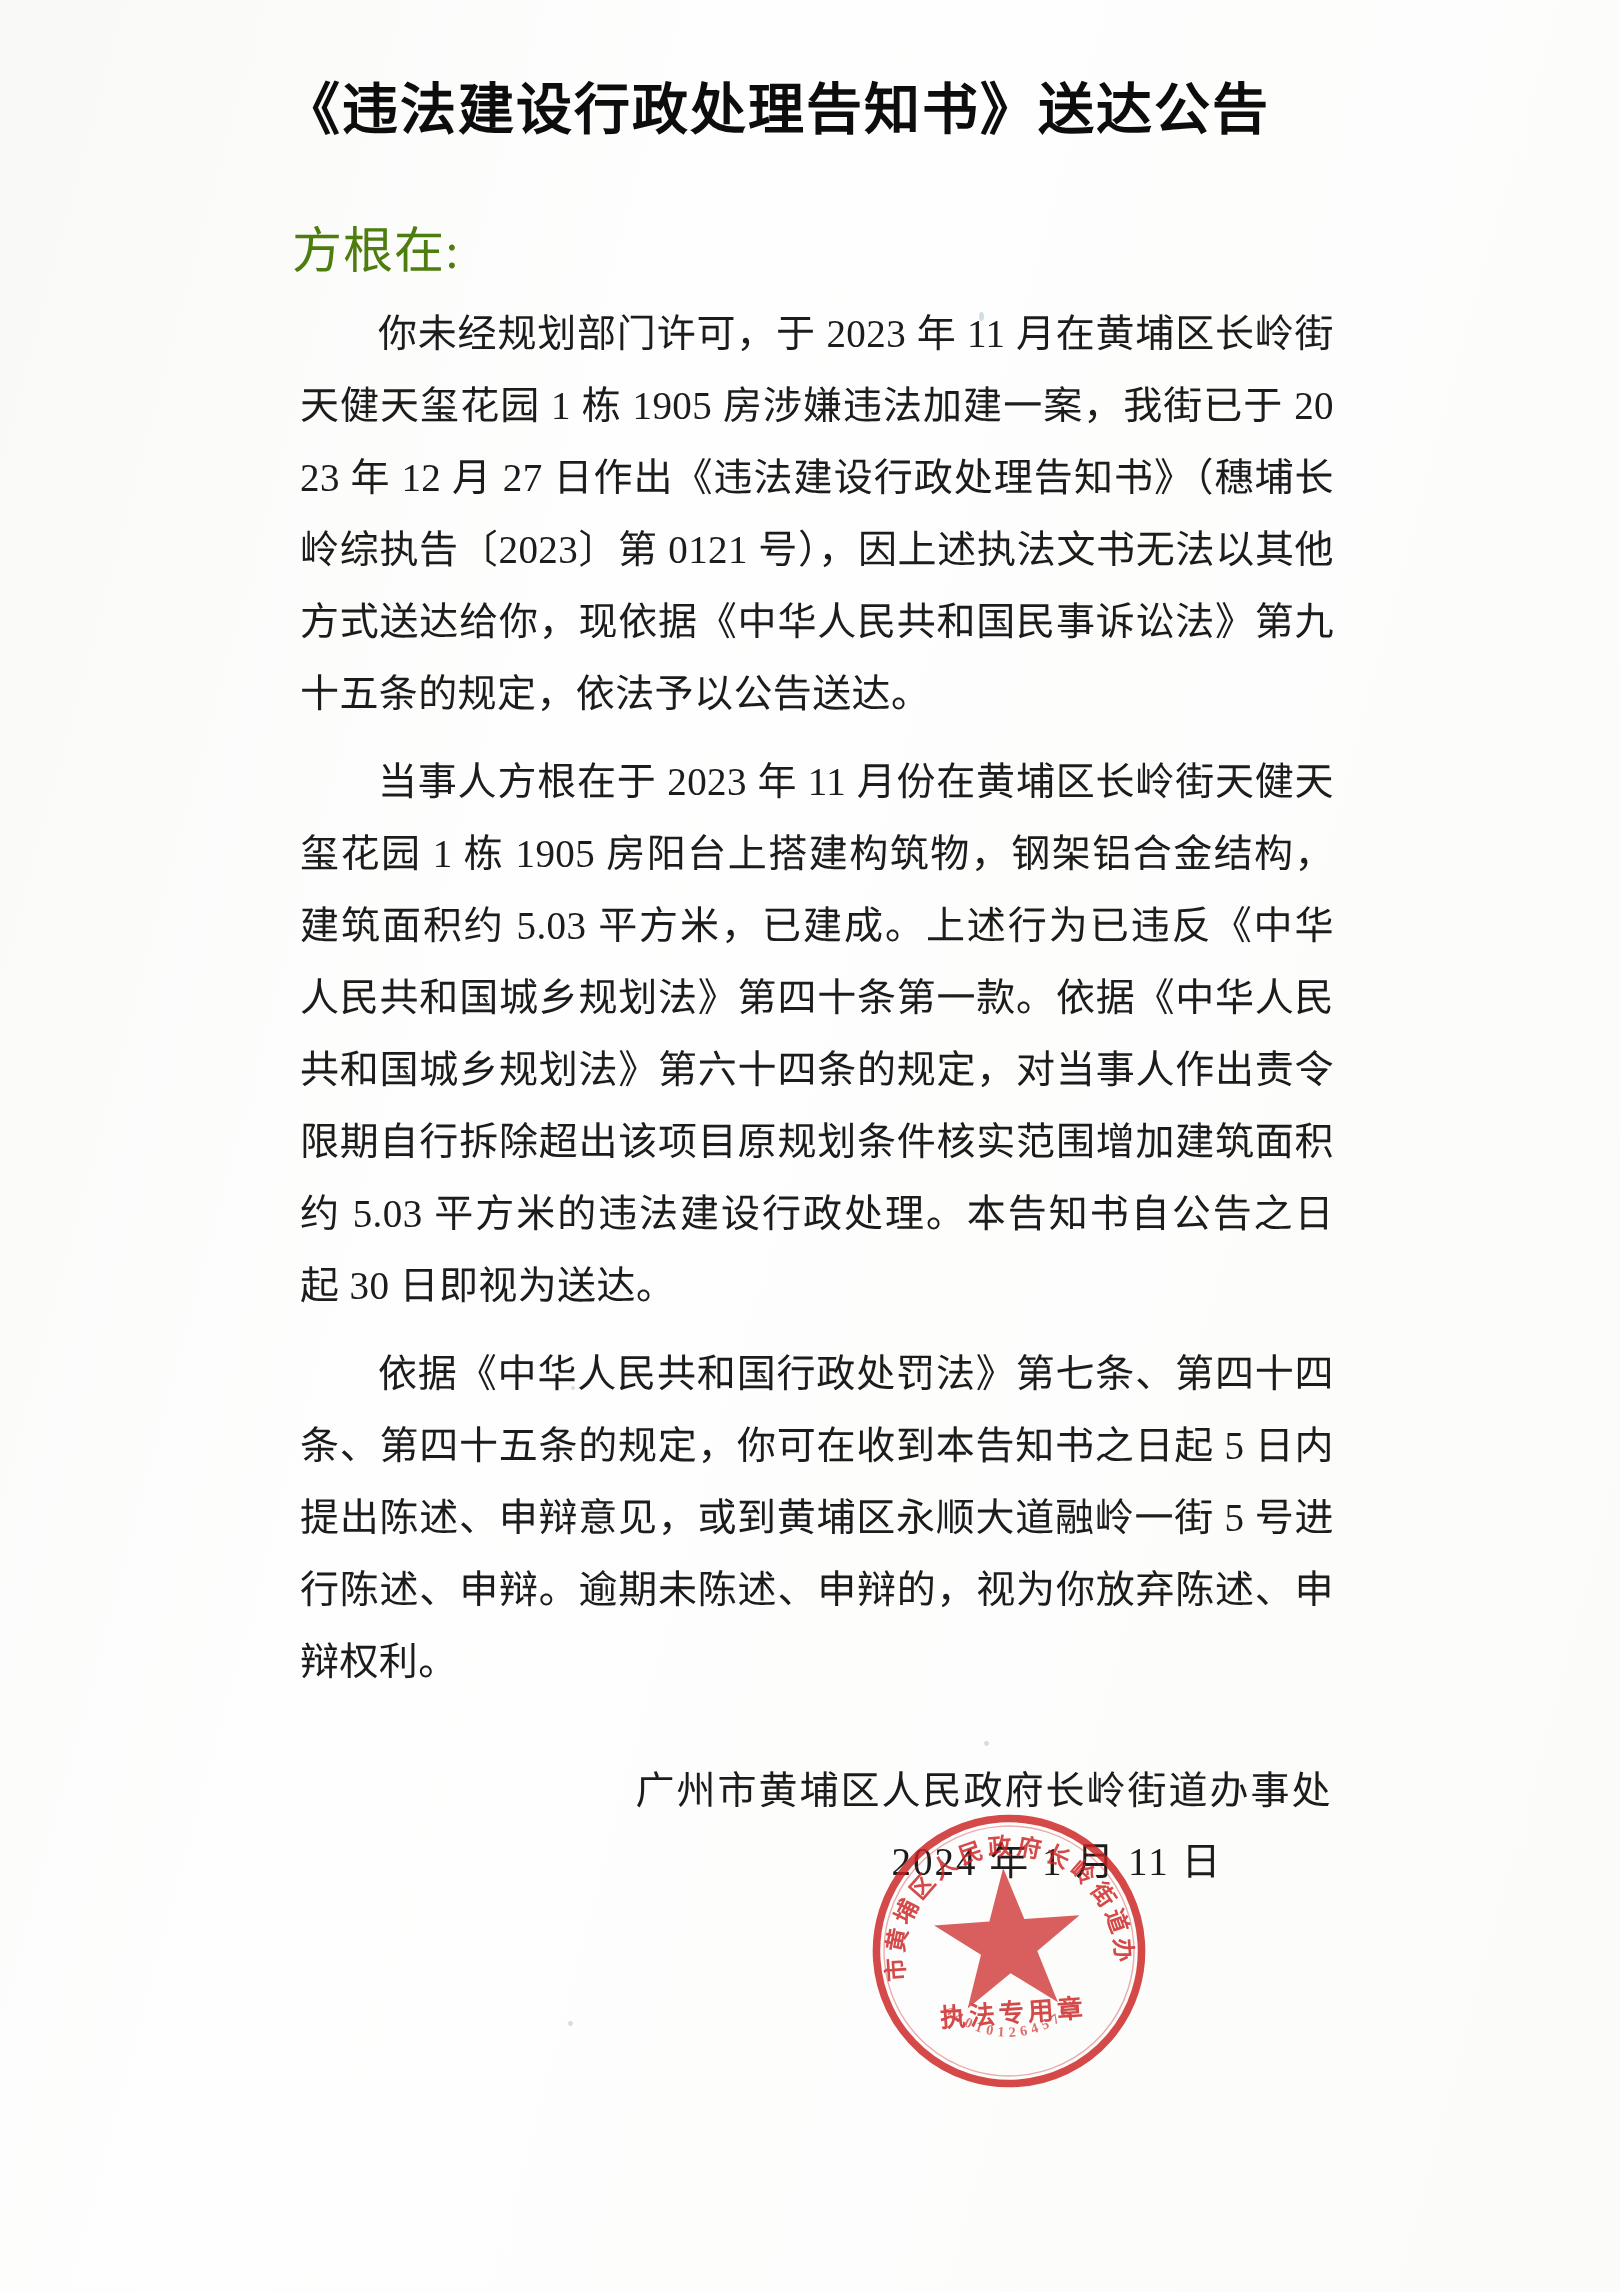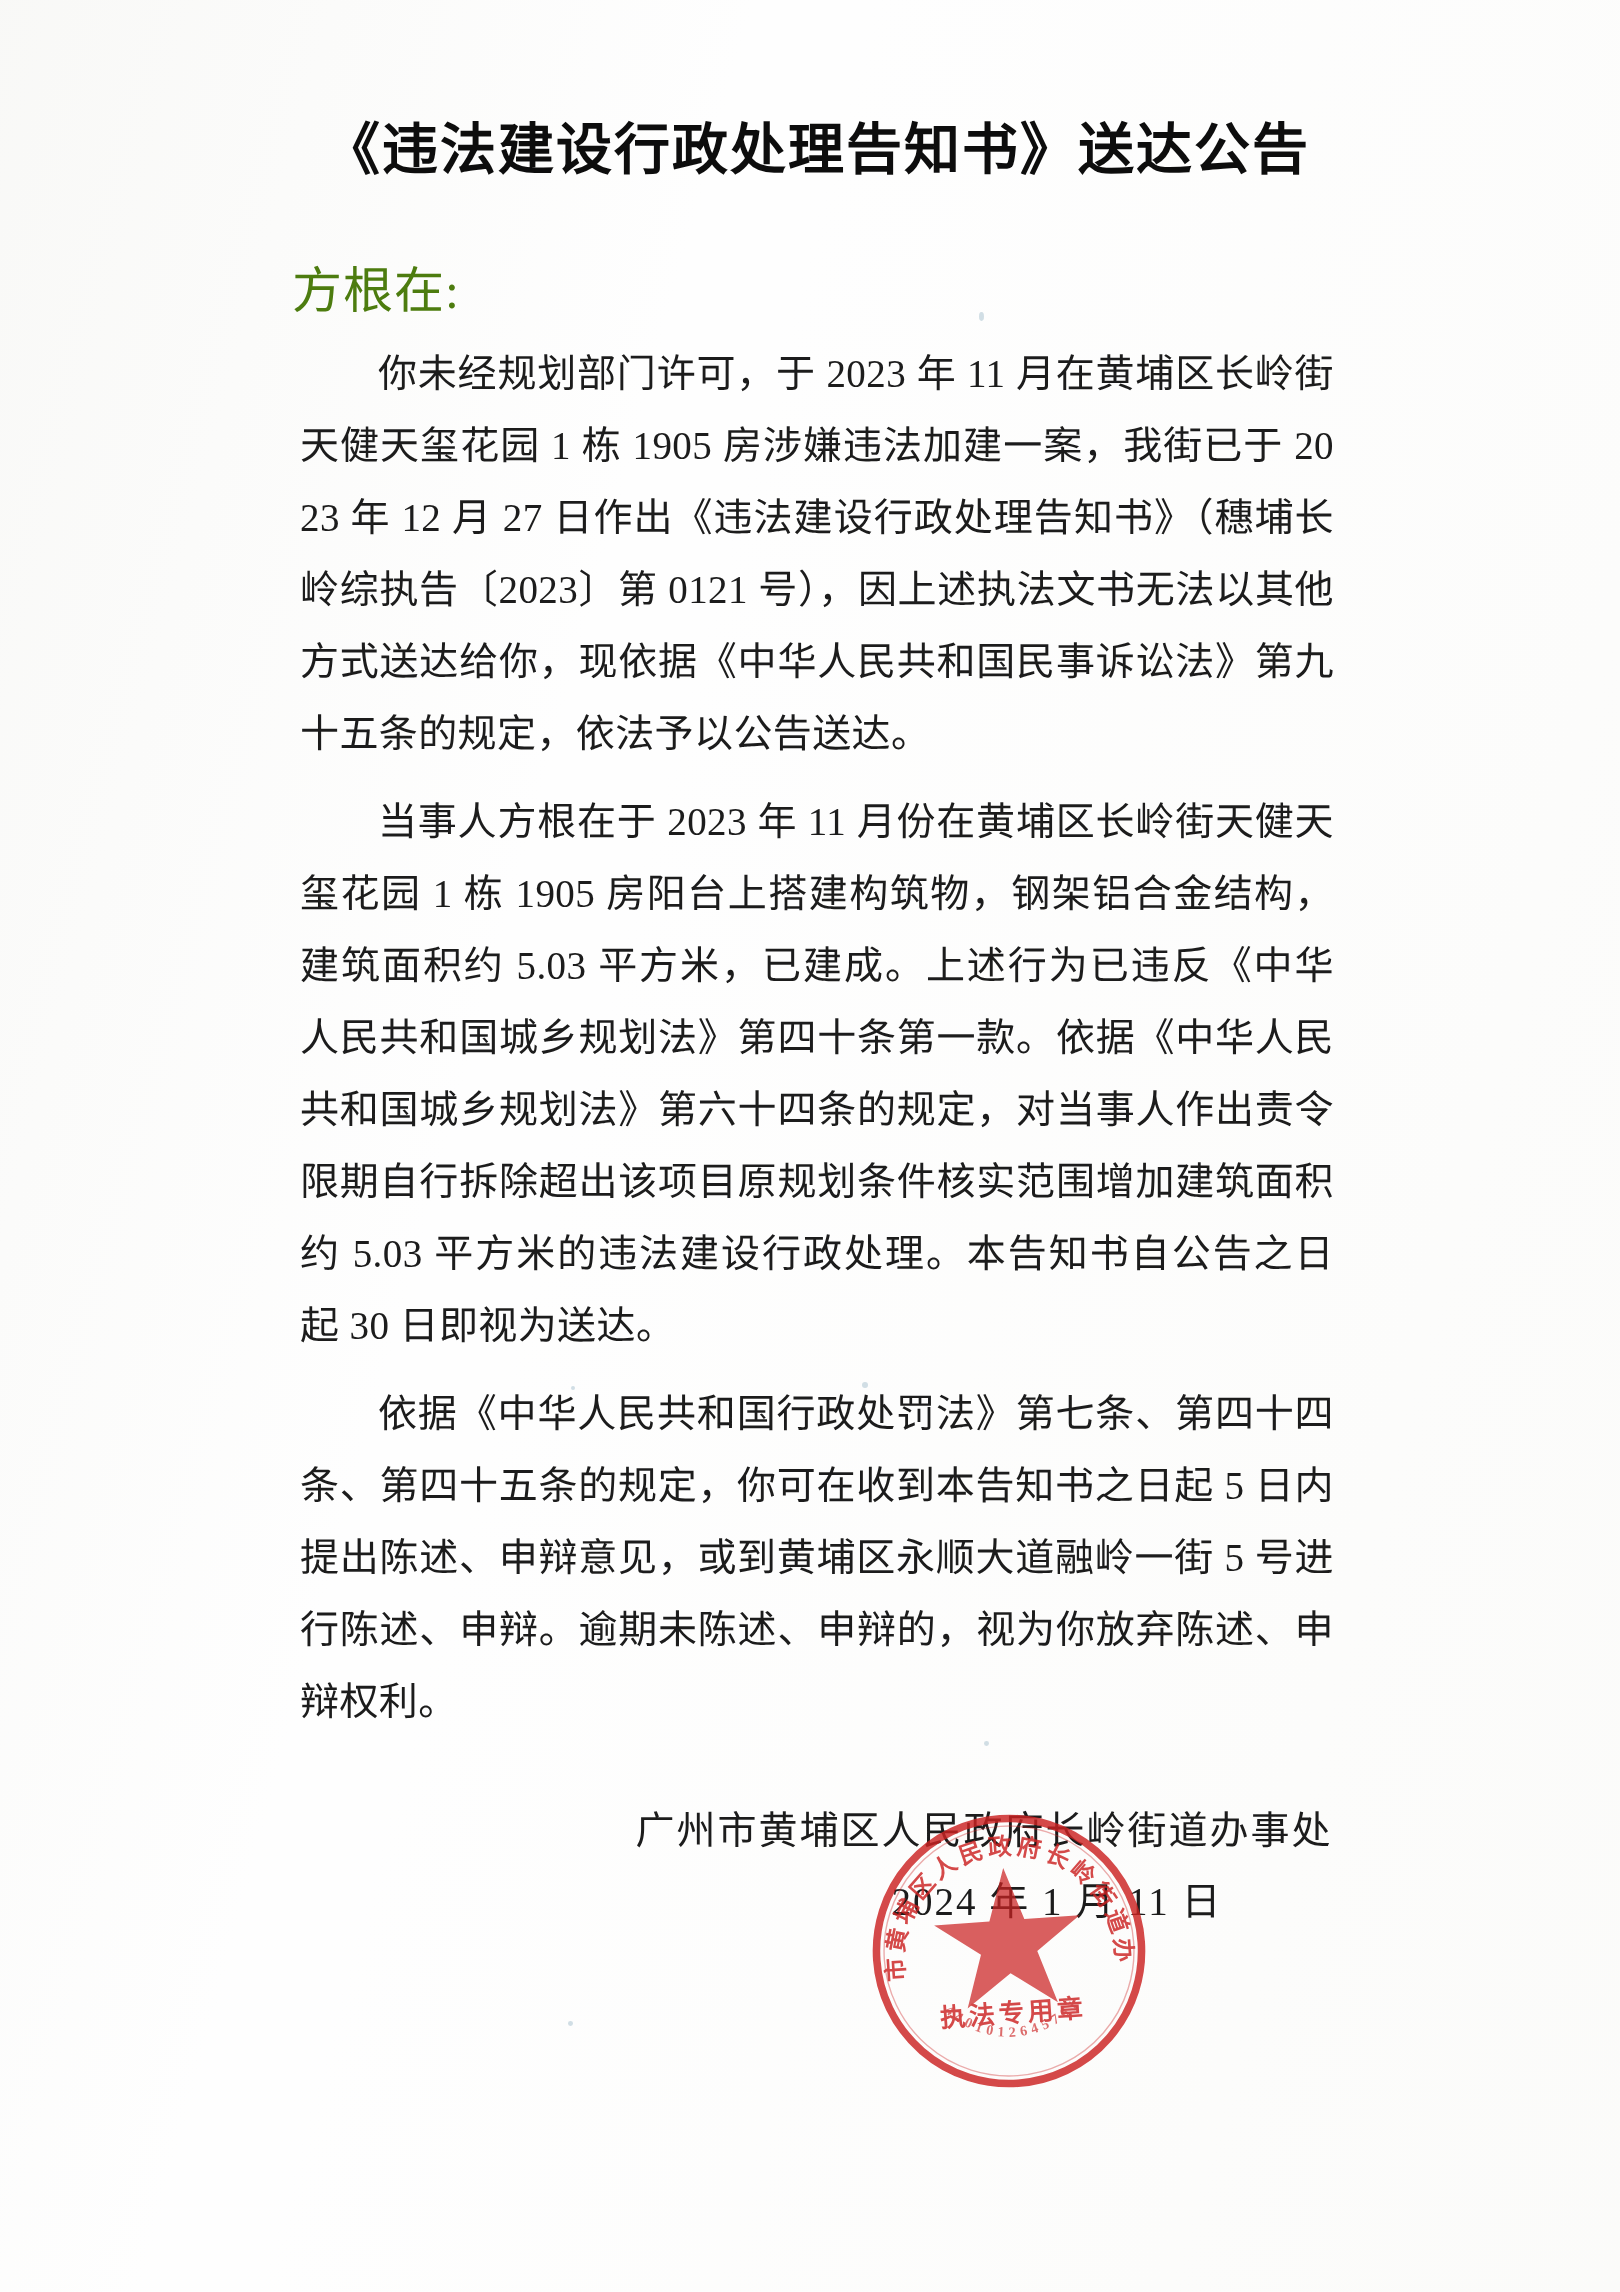--- a/index.html
+++ b/index.html
@@ -30,26 +30,25 @@
       linear-gradient(105deg, rgba(248,248,246,0.9) 0%, rgba(255,255,255,0.2) 35%, rgba(250,250,248,0.75) 100%);
     pointer-events: none;
     z-index: 0;
   }
   .content {
     position: relative;
     z-index: 2;
     padding: 0 270px 0 284px;
   }
   .doc-title {
-    text-align: center;
     font-size: 56px;
     font-weight: bold;
     letter-spacing: 2px;
     margin: 0;
-    padding-top: 104px;
+    padding-top: 64px;
     color: #0d0d0d;
     font-family: "Liberation Serif", "DejaVu Serif", serif;
     white-space: nowrap;
   }
   .addressee {
     font-size: 50px;
     line-height: 1.0;
     margin: 8px;
     padding-top: 73px;
     letter-spacing: 1px;

